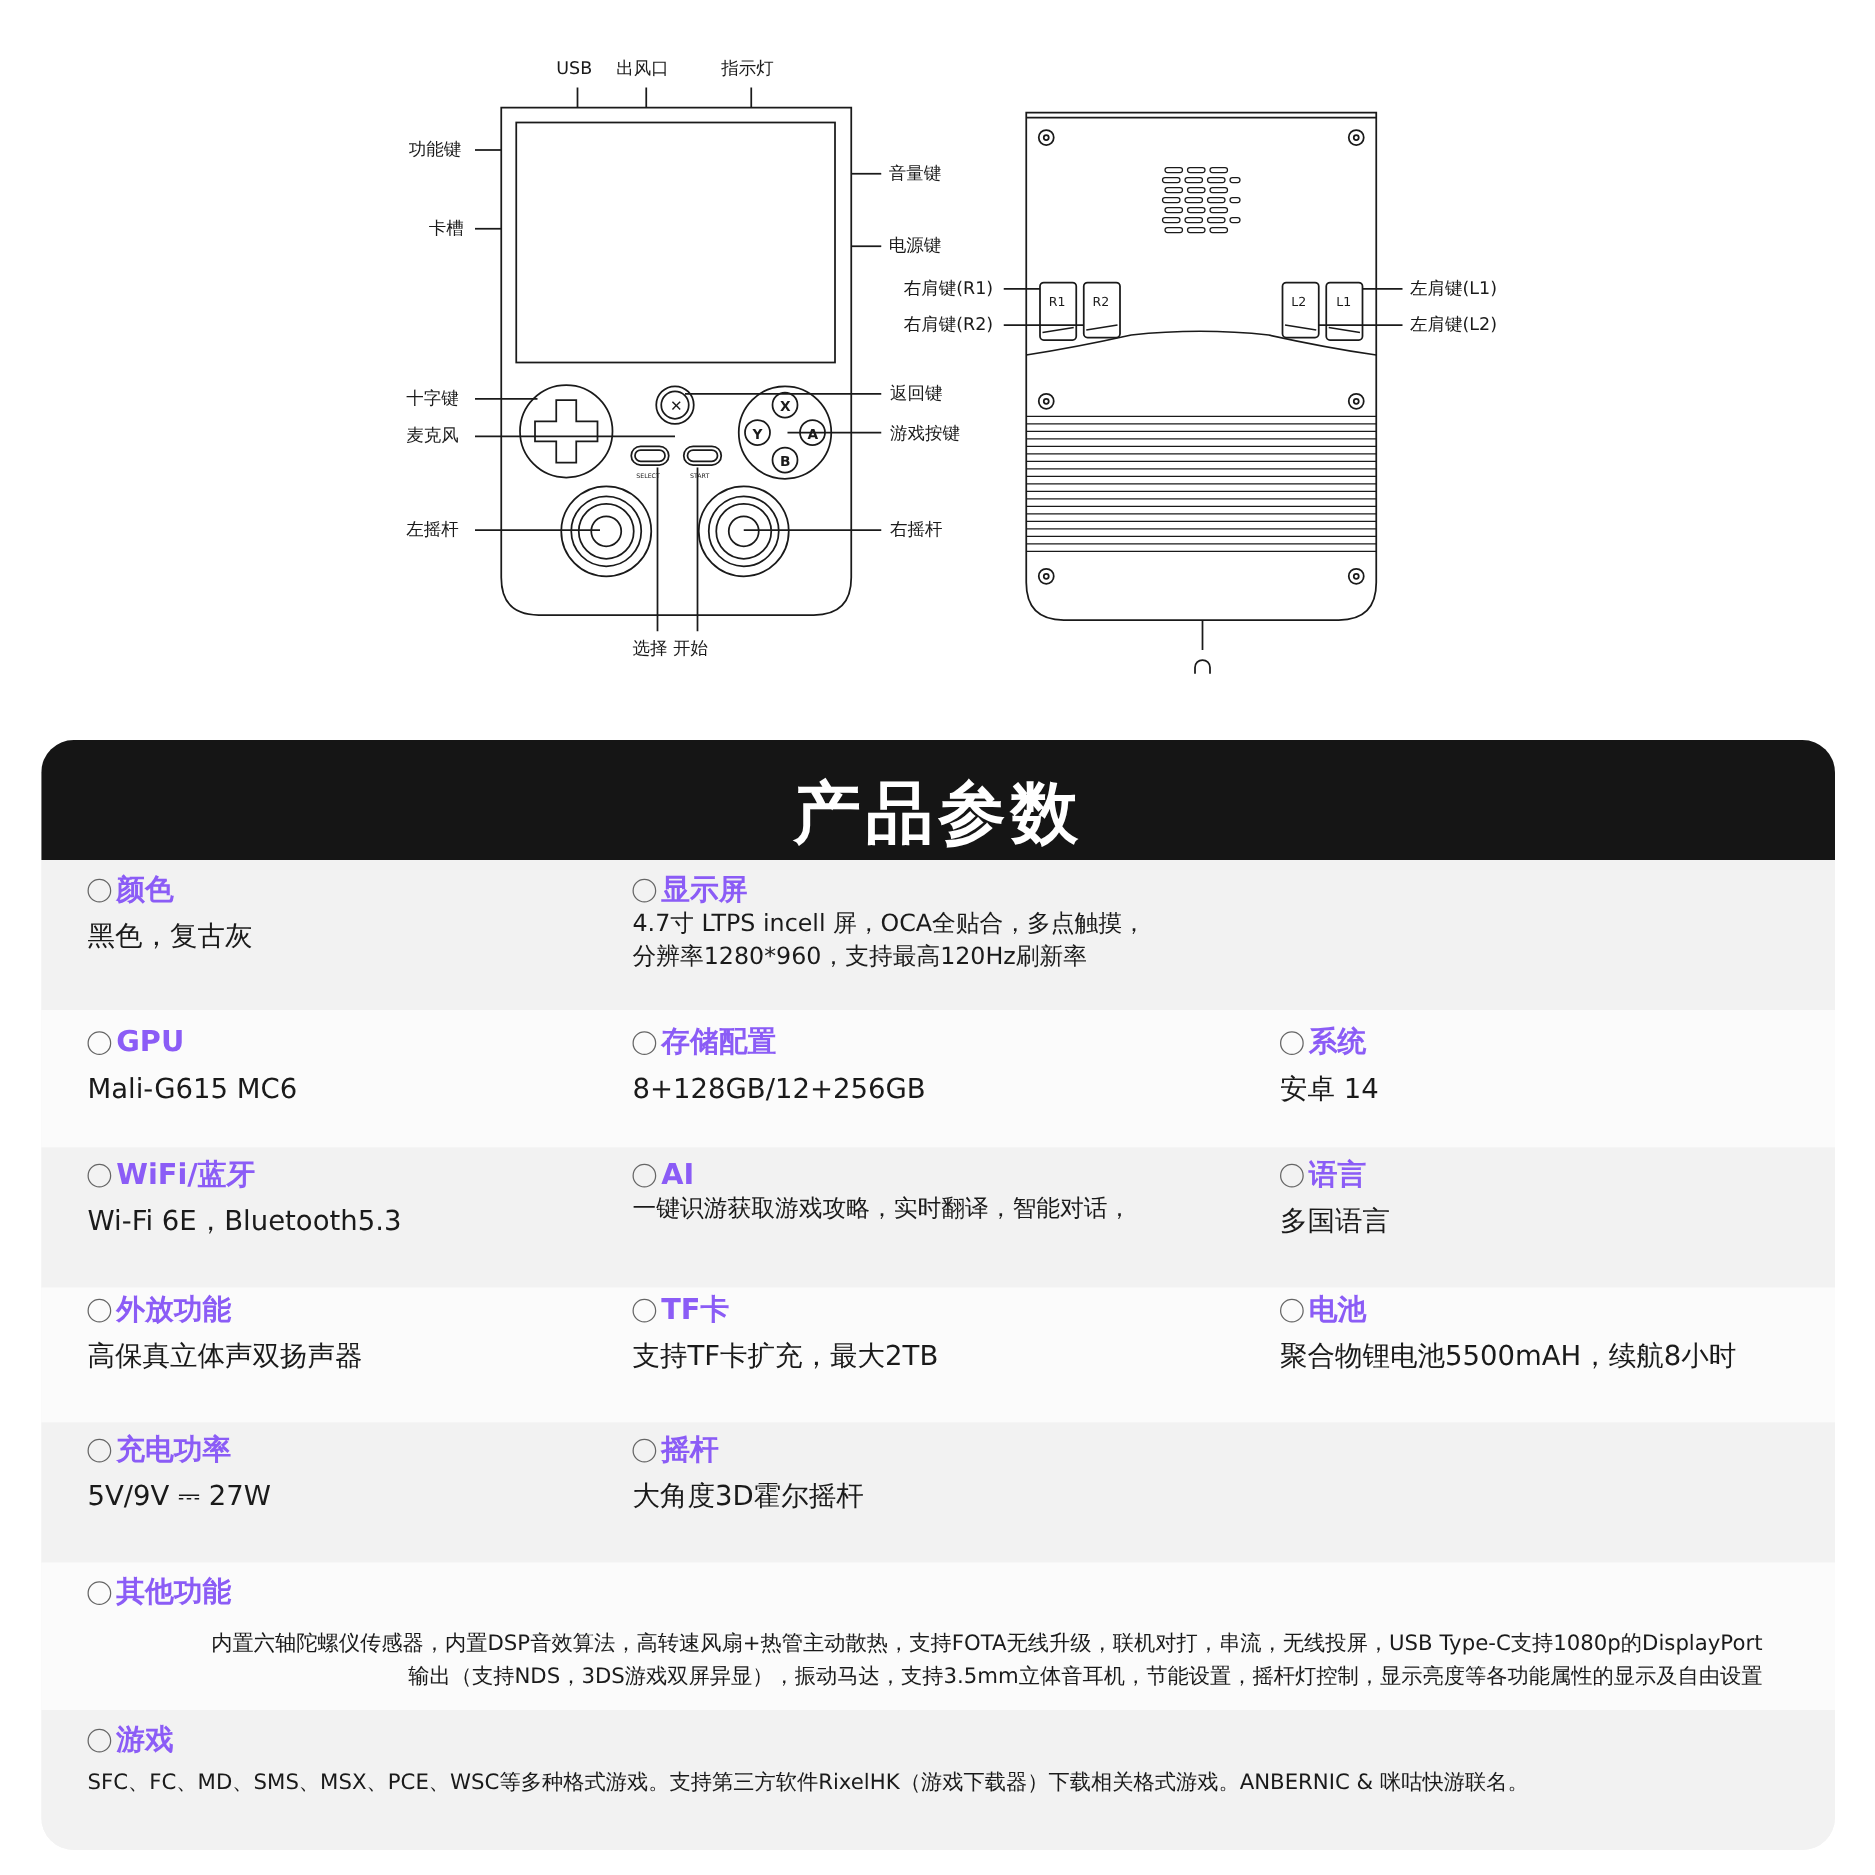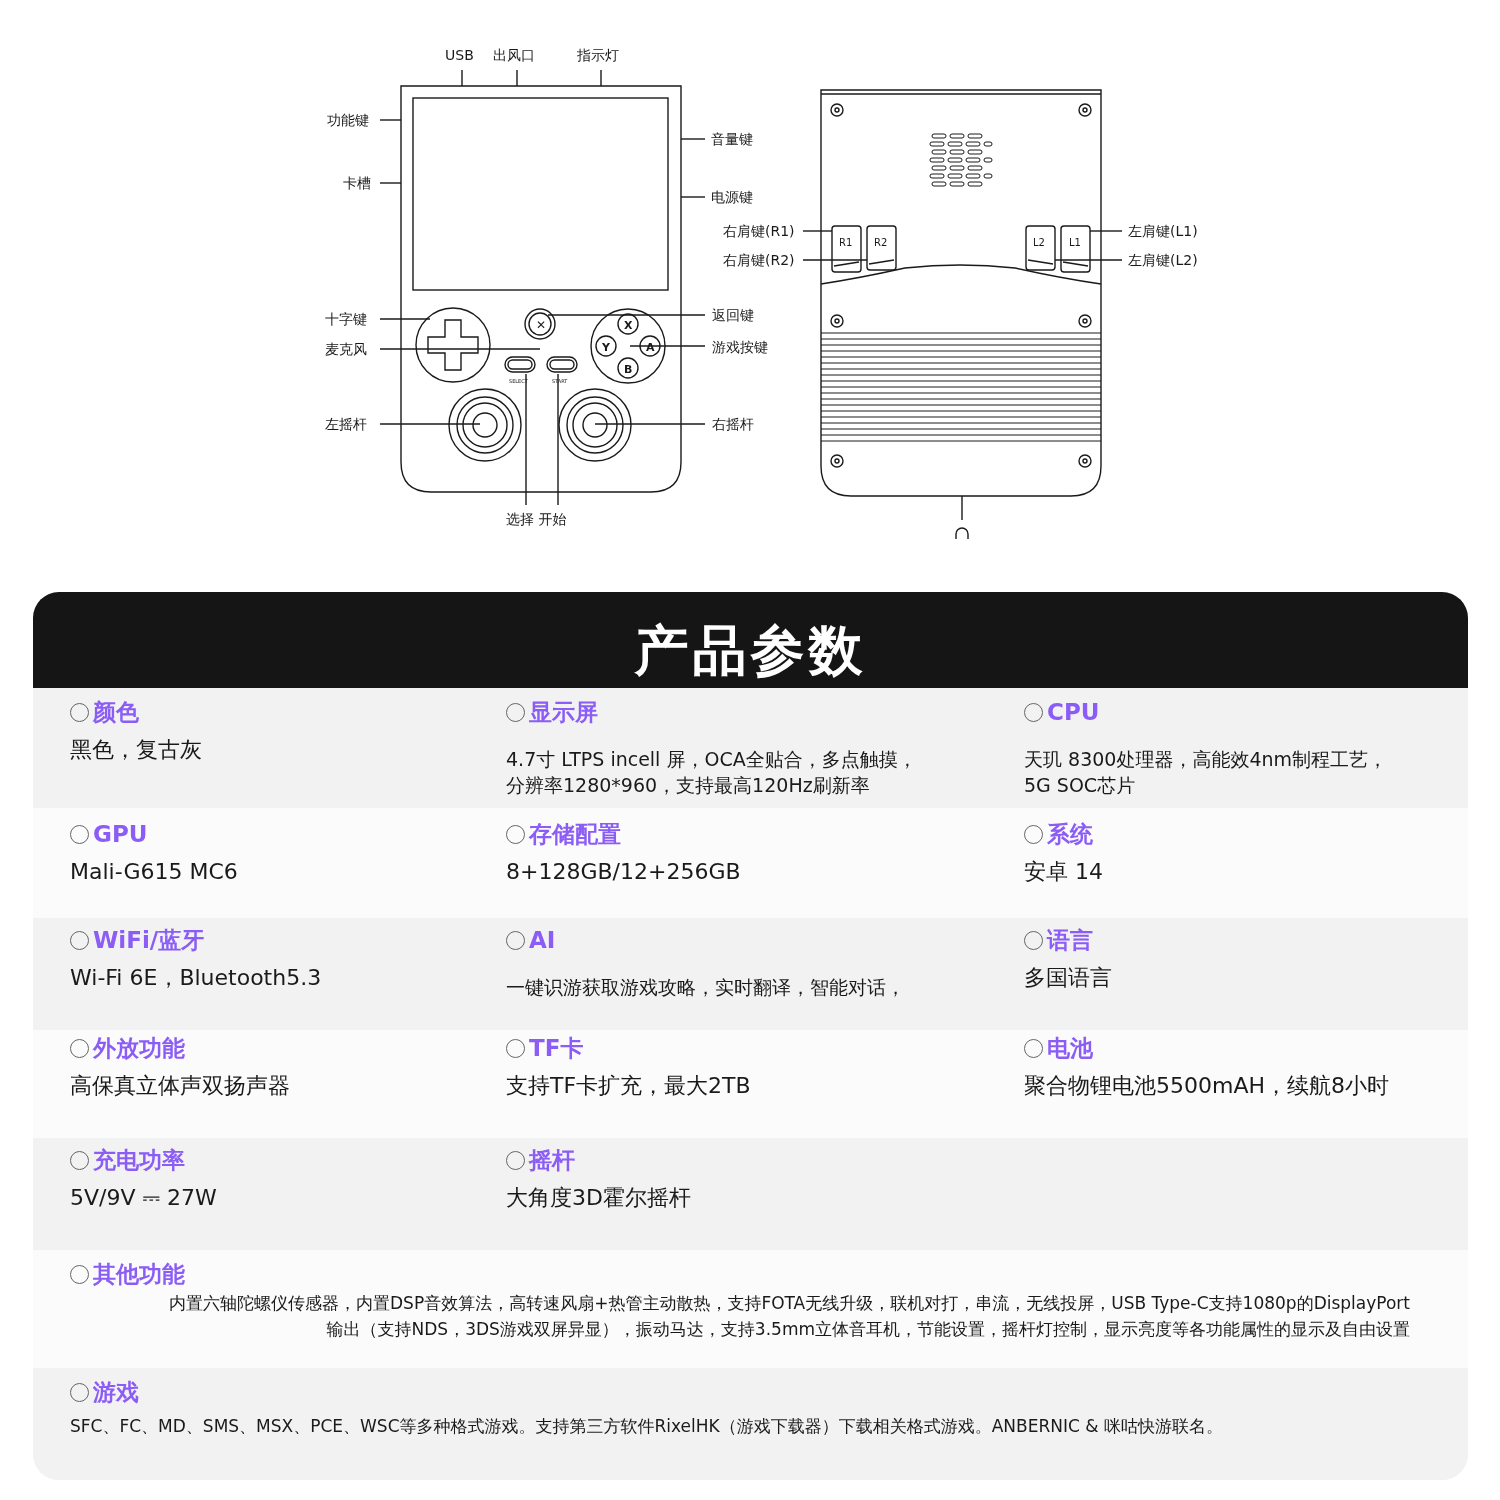--- a/index.html
+++ b/index.html
@@ -16,21 +16,21 @@
           border-radius: 26px; overflow: hidden; background: #f4f4f4; }
   .spec-head { height: 96px; background: #151515; display: flex; align-items: flex-end; justify-content: center; }
   .spec-head h1 { color: #fff; font-size: 54px; font-weight: bold; letter-spacing: 4px; }
   .row { position: relative; width: 100%; }
   .row.alt { background: #f2f2f2; }
   .row.wht { background: #fbfbfb; text-align: right; }
   .cell { position: absolute; top: 0; }
   .ttl { font-size: 23px; color: #8b5cf6; font-weight: bold; display: flex; align-items: center; line-height: 28px; }
   .ttl .dot { width: 19px; height: 19px; border: 1.5px solid #666; border-radius: 50%; margin-right: 4px; flex: none; }
   .val { font-size: 22px; color: #1a1a1a; line-height: 28px; margin-top: 10px; white-space: nowrap; }
-  .val.sm { font-size: 19px; line-height: 26px; margin-top: 20px; }
+  .val.sm { font-size: 19px; line-height: 26px; margin-top: 0; }
   .val.xs { font-size: 17px; line-height: 26px; margin-top: 8px; }
   .full .val.xs { white-space: normal; width: 1340px; }
 </style>
 </head>
 <body>
 
 <div class="diagram">
   <svg width="1500" height="560" viewBox="0 0 1500 560">
     <g fill="none" stroke="#1a1a1a" stroke-width="1.4">
 
@@ -216,30 +216,20 @@
     <div class="cell" style="left:473px;top:10px">
       <div class="ttl">
           <span class="dot"></span>
           <span>显示屏</span>
         </div>
       <div class="val sm">
           <div>4.7寸 LTPS incell 屏，OCA全贴合，多点触摸，</div>
           <div>分辨率1280*960，支持最高120Hz刷新率</div>
         </div>
     </div>
-    <div class="cell" style="left:991px;top:10px">
-      <div class="ttl">
-          <span class="dot"></span>
-          <span>CPU</span>
-        </div>
-      <div class="val sm">
-          <div>天玑 8300处理器，高能效4nm制程工艺，</div>
-          <div>5G SOC芯片</div>
-        </div>
-    </div>
   </div>
 
   <div class="row wht" style="height:110px">
     <div class="cell" style="left:37px;top:12px">
       <div class="ttl">
           <span class="dot"></span>
           <span>GPU</span>
         </div>
       <div class="val"><span>Mali-G615 MC6</span></div>
     </div>
@@ -325,21 +315,21 @@
       <div class="val"><span>大角度3D霍尔摇杆</span></div>
     </div>
   </div>
 
   <div class="row wht full" style="height:118px">
     <div class="cell" style="left:37px;top:10px">
       <div class="ttl">
           <span class="dot"></span>
           <span>其他功能</span>
         </div>
-      <div class="val xs" style="margin-top:2px">
+      <div class="val xs" style="margin-top:14px">
           <div>内置六轴陀螺仪传感器，内置DSP音效算法，高转速风扇+热管主动散热，支持FOTA无线升级，联机对打，串流，无线投屏，USB Type-C支持1080p的DisplayPort</div>
           <div>输出（支持NDS，3DS游戏双屏异显），振动马达，支持3.5mm立体音耳机，节能设置，摇杆灯控制，显示亮度等各功能属性的显示及自由设置</div>
         </div>
     </div>
   </div>
 
   <div class="row alt full" style="height:120px">
     <div class="cell" style="left:37px;top:10px">
       <div class="ttl">
           <span class="dot"></span>

